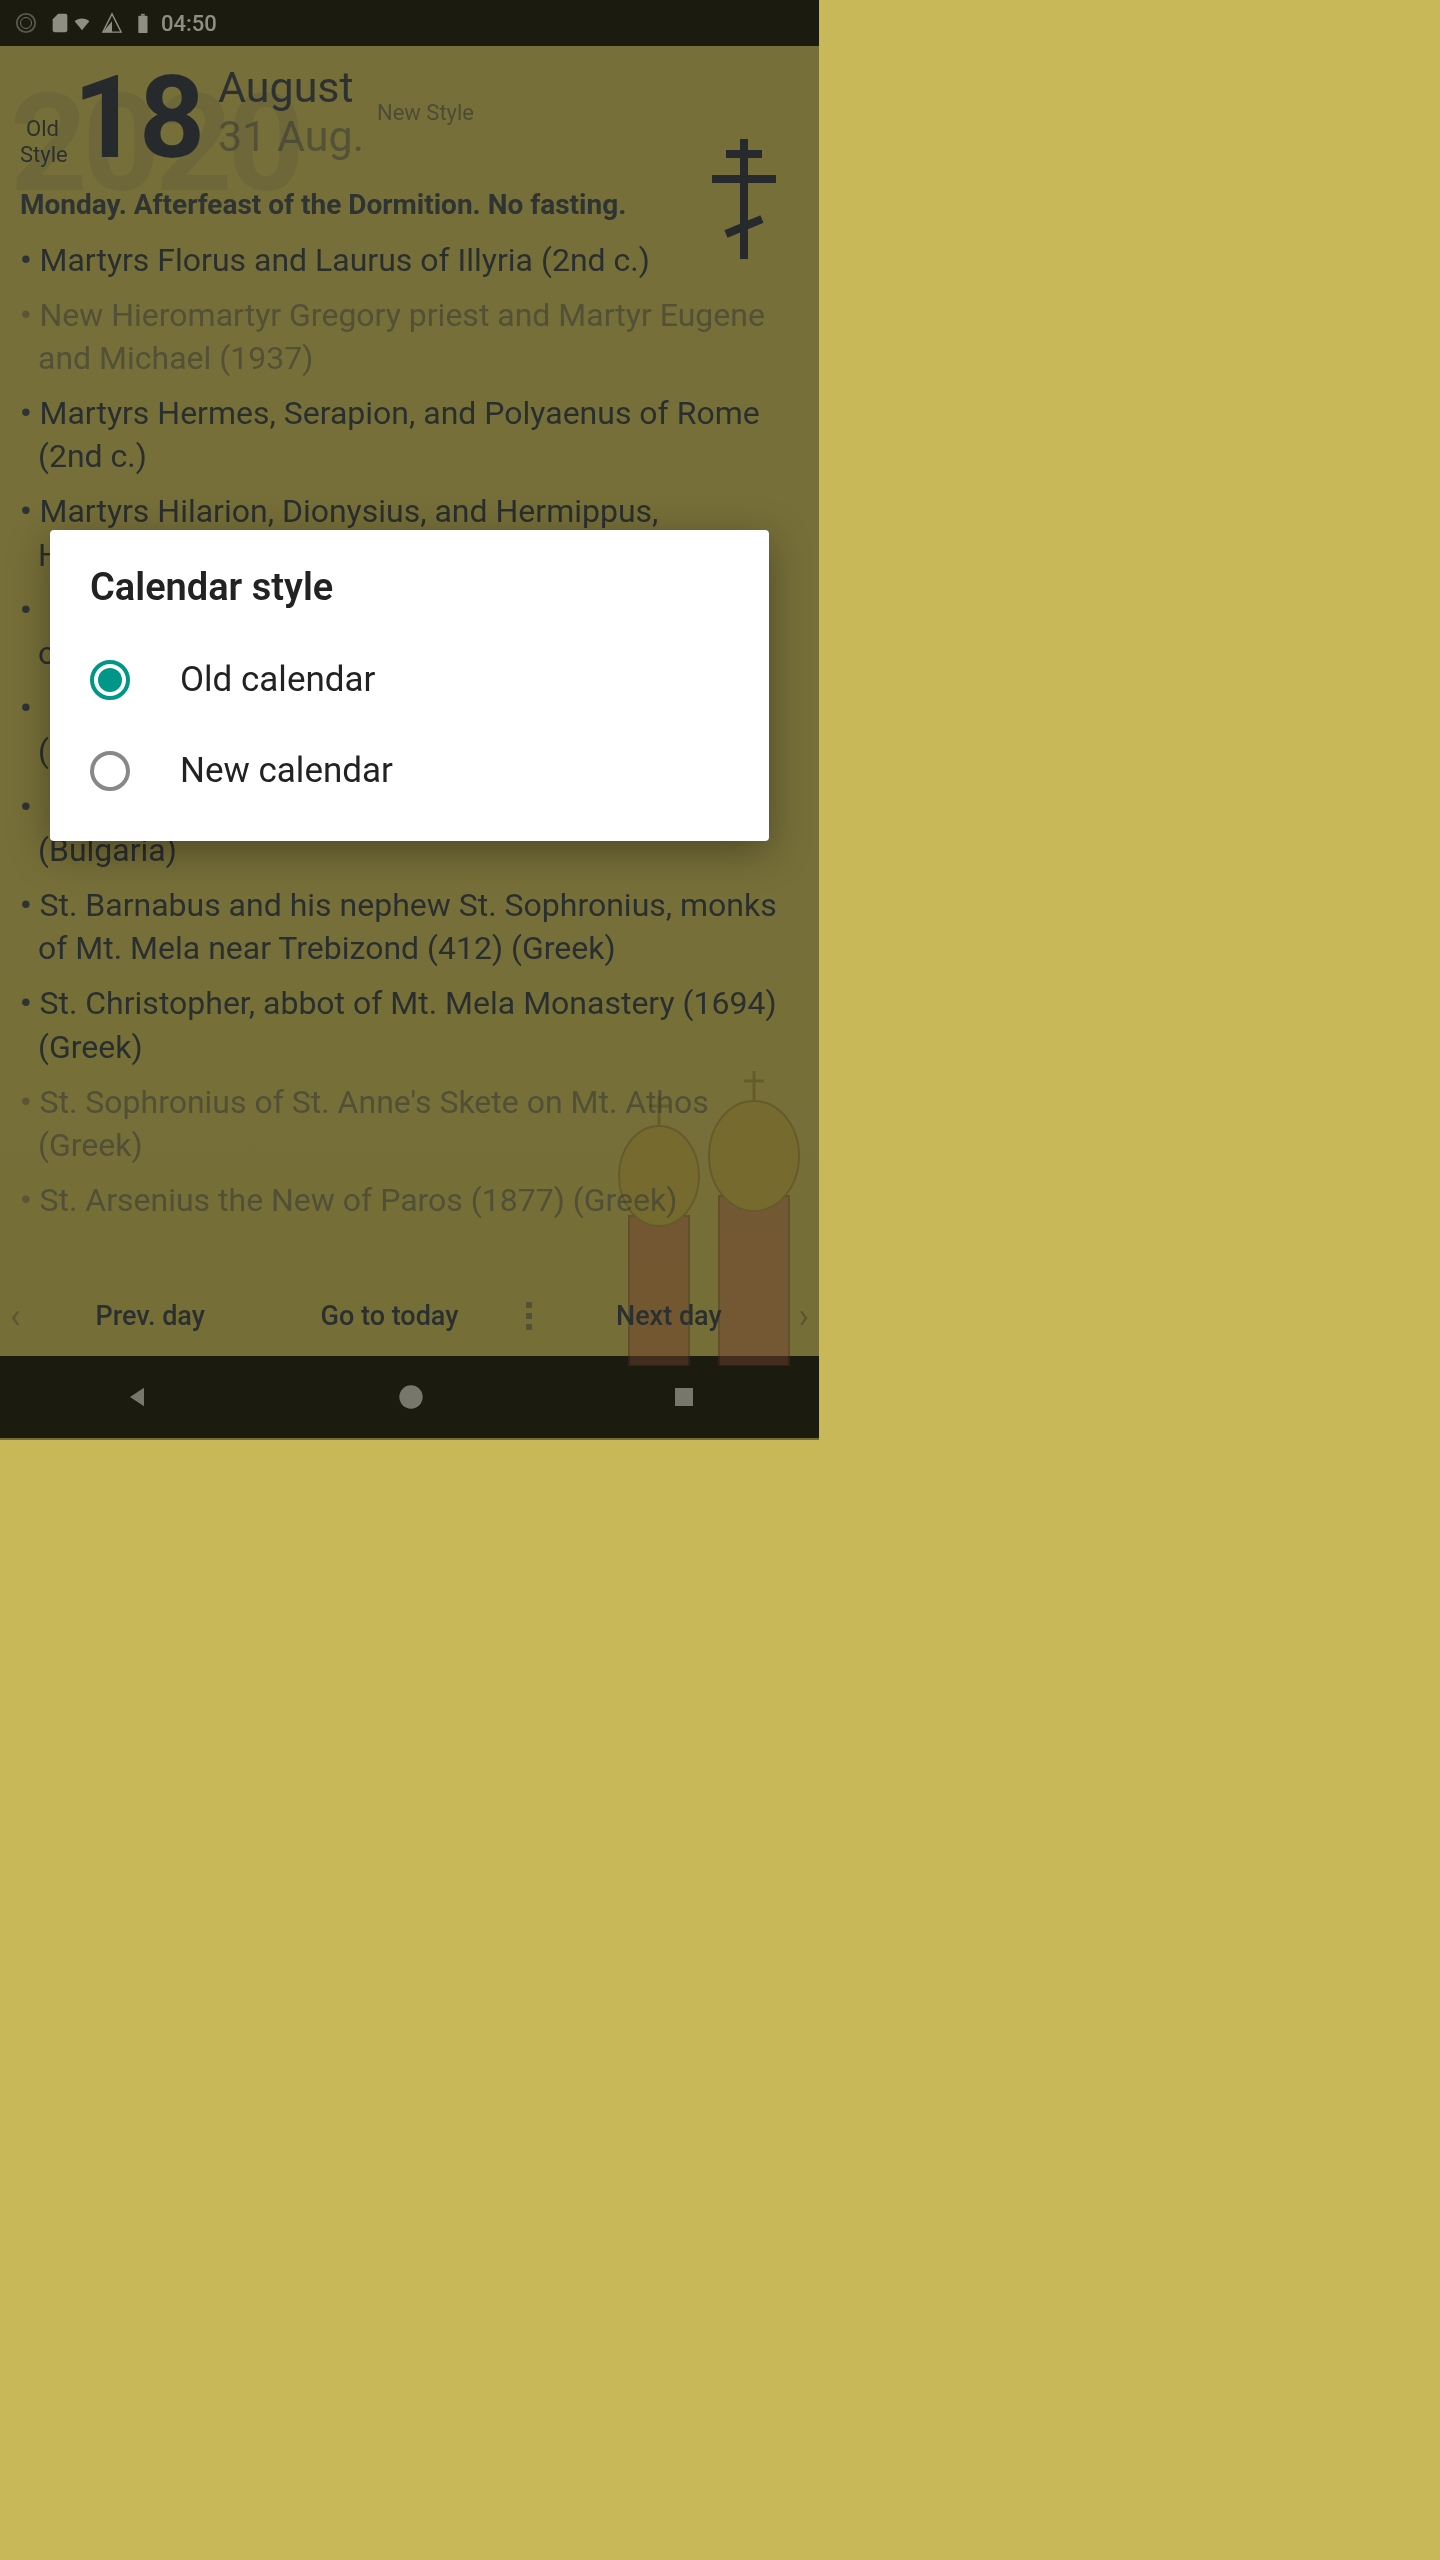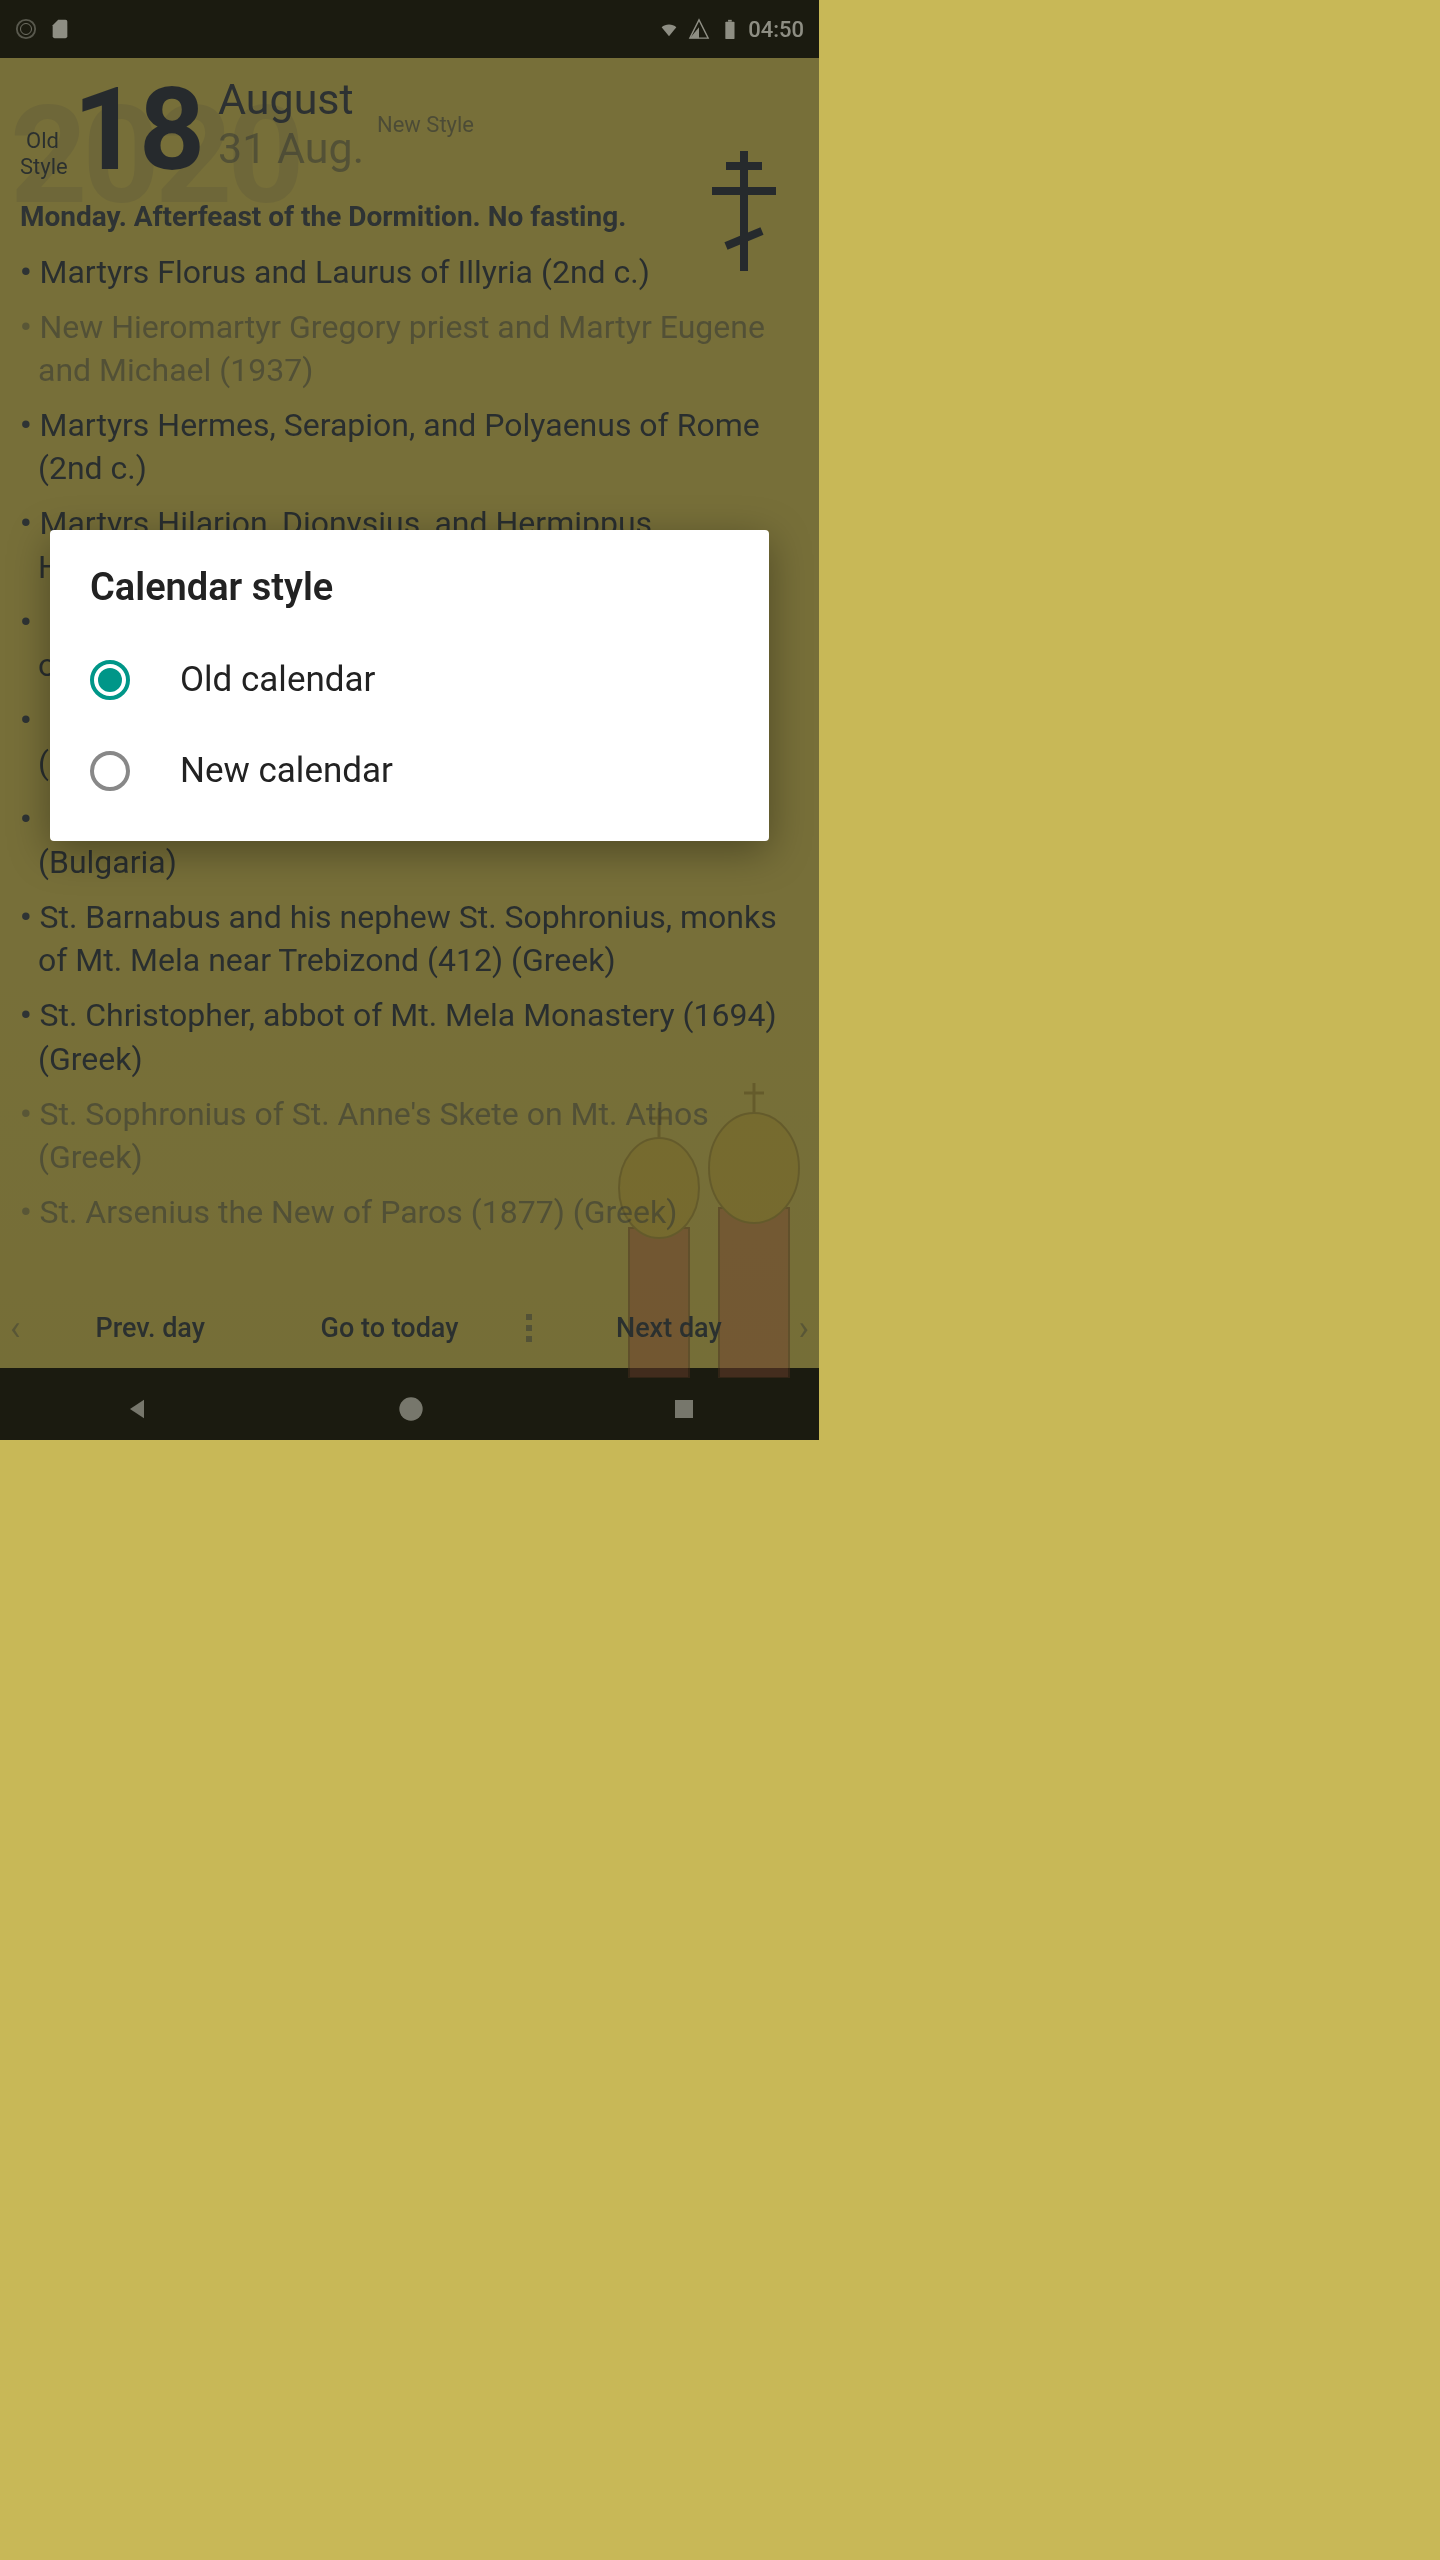--- a/index.html
+++ b/index.html
@@ -8,24 +8,24 @@
       height: 1440px;
       position: relative;
       font-family: -apple-system, BlinkMacSystemFont, 'Segoe UI', Roboto, sans-serif;
       overflow: hidden;
       background: #c8b857;
     }
     
     
     .status-bar {
       background: #000;
-      height: 58px;
-      display: flex;
-      align-items: center;
-      justify-content: space-between;
+      height: 46px;
+      display: flex;
+      align-items: center;
+      justify-content: flex-start;
       padding: 0 15px;
       color: #fff;
     }
     .status-left { display: flex; gap: 12px; align-items: center; }
     .status-right { display: flex; gap: 8px; align-items: center; }
     .status-icon { width: 22px; height: 22px; }
     .status-time { font-size: 22px; font-weight: 500; }
     
     
     .app {

